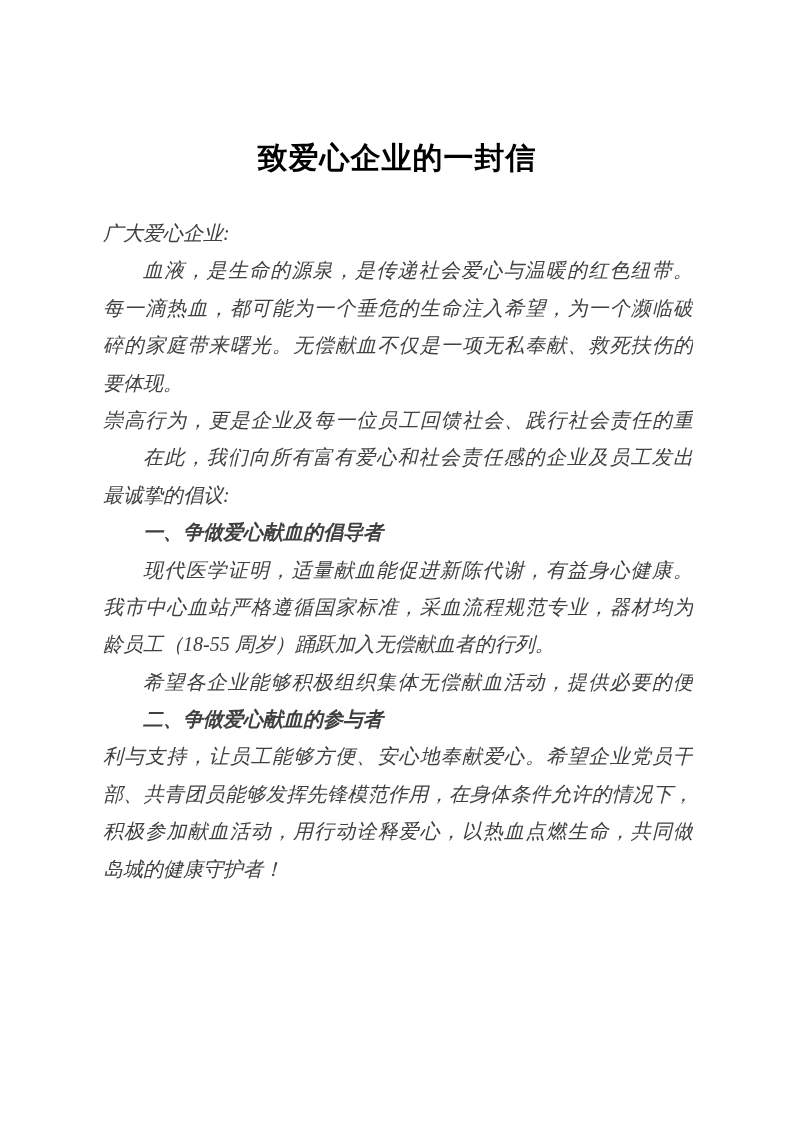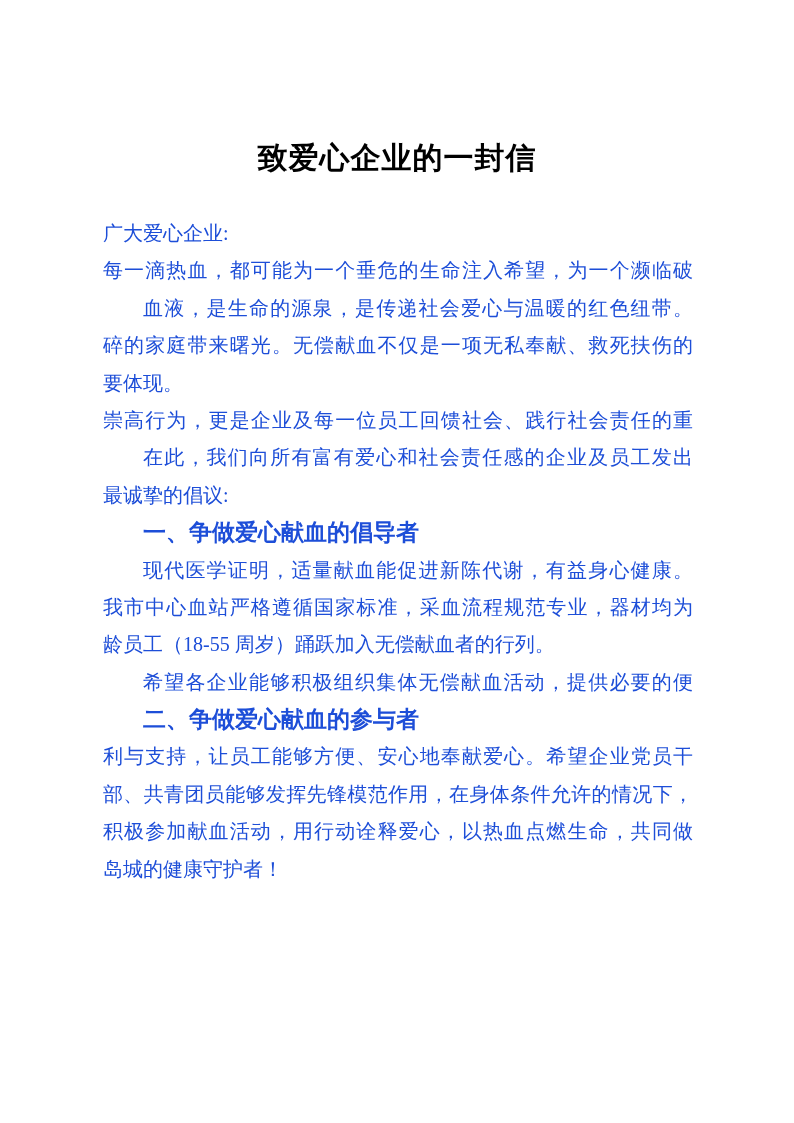--- a/index.html
+++ b/index.html
@@ -24,38 +24,39 @@
     letter-spacing: 1px;
     color: #000000;
   }
   .letter {
     position: absolute;
     left: 103px;
     top: 215px;
     width: 590px;
     font-family: "Liberation Serif", "DejaVu Serif", serif;
     font-size: 20px;
-    color: #1d4ed8;
+    color: #404040;
+    font-style: italic;
   }
   .line {
     height: 37.4px;
     line-height: 37.4px;
     overflow: hidden;
     white-space: normal;
   }
   
   .just {
     text-align: justify;
     text-align-last: justify;
   }
   .ind { text-indent: 40px; }
   .head {
     font-family: "Liberation Sans", "DejaVu Sans", sans-serif;
     font-weight: bold;
-    font-size: 23px;
+    font-size: 20px;
   }
   .page-number {
     position: absolute;
     top: 991px;
     left: 600px;
     width: 145px;
     text-align: center;
     font-family: "Liberation Serif", "DejaVu Serif", serif;
     font-size: 15px;
     letter-spacing: 2px;
@@ -64,22 +65,22 @@
 </style>
 </head>
 <body>
 
 <div class="page">
 
   <div class="doc-title">致爱心企业的一封信</div>
 
   <div class="letter">
     <div class="line">广大爱心企业:</div>
+    <div class="line ind just">血液，是生命的源泉，是传递社会爱心与温暖的红色纽带。</div>
     <div class="line just">每一滴热血，都可能为一个垂危的生命注入希望，为一个濒临破</div>
-    <div class="line ind just">血液，是生命的源泉，是传递社会爱心与温暖的红色纽带。</div>
     <div class="line just">碎的家庭带来曙光。无偿献血不仅是一项无私奉献、救死扶伤的</div>
     <div class="line">要体现。</div>
     <div class="line just">崇高行为，更是企业及每一位员工回馈社会、践行社会责任的重</div>
     <div class="line ind just">在此，我们向所有富有爱心和社会责任感的企业及员工发出</div>
     <div class="line">最诚挚的倡议:</div>
     <div class="line ind head">一、争做爱心献血的倡导者</div>
     <div class="line ind just">现代医学证明，适量献血能促进新陈代谢，有益身心健康。</div>
     <div class="line just">我市中心血站严格遵循国家标准，采血流程规范专业，器材均为</div>
     <div class="line">龄员工（18-55 周岁）踊跃加入无偿献血者的行列。</div>
     <div class="line ind just">希望各企业能够积极组织集体无偿献血活动，提供必要的便</div>

